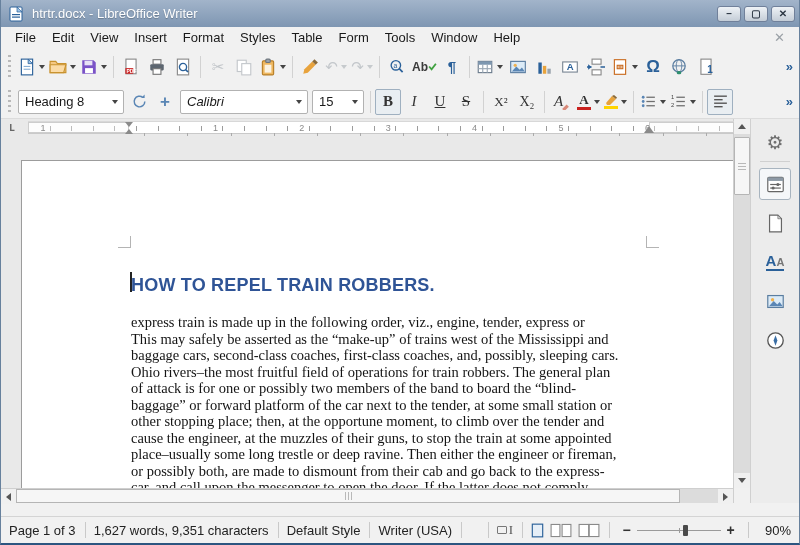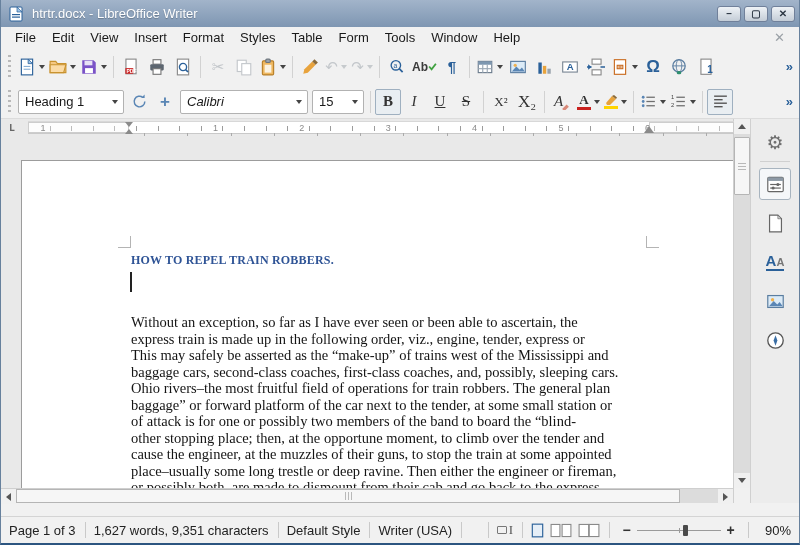--- a/index.html
+++ b/index.html
@@ -84,22 +84,22 @@
   .tabstops { position:absolute; left:101px; right:0; top:14px; height:3px;
     background:repeating-linear-gradient(to right, transparent 0 42.2px, #aaa 42.2px 43.2px); }
 
   
   .docarea { flex:1; position:relative; background:var(--canvas); overflow:hidden; }
   .page { position:absolute; left:20px; top:23px; width:713px; height:400px; background:#fff;
     border:1px solid #9c9c9c; border-bottom:none; overflow:hidden; }
   .corner { position:absolute; width:13px; height:12px; }
   .corner.cl { left:96px; top:75px; border-right:1px solid #b4b4b4; border-bottom:1px solid #b4b4b4; }
   .corner.cr { left:624px; top:75px; border-left:1px solid #b4b4b4; border-bottom:1px solid #b4b4b4; }
-  .heading { position:absolute; left:109px; top:92px; font-size:12px; font-weight:bold;
-    color:var(--heading_blue); font-family:Liberation Serif, serif; letter-spacing:.2px; white-space:nowrap; }
+  .heading { position:absolute; left:109px; top:114px; font-size:18px; font-weight:bold;
+    color:var(--heading_blue); font-family:Liberation Sans, sans-serif; letter-spacing:.2px; white-space:nowrap; }
   .caret { position:absolute; left:108px; top:111px; width:1.5px; height:20px; background:#222; }
   .bodytext { position:absolute; left:109px; top:153px; width:540px;
     font-family:"Liberation Serif", serif; font-size:14.5px; line-height:16.5px; color:#141414; }
   .bodytext div { white-space:nowrap; }
 
   
   .vscroll { width:17px; flex:0 0 17px; display:flex; flex-direction:column; background:#dcdcdc;
     border-left:1px solid #cfcfcf; }
   .sbtn { height:15px; flex:0 0 15px; background:#f0f0f0; display:flex; align-items:center; justify-content:center; }
   .vthumb { margin-top:3px; height:58px; background:#f6f6f6; border:1px solid #b5b5b5; border-radius:1px;
@@ -342,21 +342,21 @@
         </svg>
       <span style="font-size:10px;color:#2a6099;font-weight:bold;margin-left:-8px;margin-top:6px">1</span>
     </div>
     <span class="overflow" style="margin-left:auto">»</span>
   </div>
 
   <div class="toolbar fmt">
     <div class="grip"></div>
 
     <div class="combo style-c">
-      <span class="ctext">Heading 1</span>
+      <span class="ctext">Heading 8</span>
       <span class="cbtn">
           <span class="dd" style="margin:0"></span>
         </span>
     </div>
     <div class="tb">
       <svg width="17" height="17" viewBox="0 0 16 16">
           <path d="M13 8a5 5 0 1 1-1.8-3.8" fill="none" stroke="#5a86b5" stroke-width="1.4"></path>
           <path d="M12.8 1.5v3.2H9.6z" fill="#5a86b5"></path>
         </svg>
     </div>
@@ -378,21 +378,21 @@
     </div>
     <div class="tsep"></div>
 
     <div class="tb pressed fmt-btn" style="font-weight:bold">B</div>
     <div class="tb fmt-btn" style="font-style:italic">I</div>
     <div class="tb fmt-btn" style="text-decoration:underline">U</div>
     <div class="tb fmt-btn" style="text-decoration:line-through">S</div>
     <div class="tsep"></div>
 
     <div class="tb fmt-btn" style="font-size:13px">X²</div>
-    <div class="tb fmt-btn" style="font-size:17px">X₂</div>
+    <div class="tb fmt-btn" style="font-size:14px">X₂</div>
     <div class="tsep"></div>
 
     <div class="tb">
       <span class="fmt-btn" style="font-style:italic">A</span>
       <svg width="9" height="9" viewBox="0 0 8 8" style="margin-left:-2px;margin-top:8px">
           <path d="M1 7l4-4 2 2-4 4z" fill="#d98a7a"></path>
         </svg>
     </div>
     <div class="tb">
       <span class="colorbar">
@@ -467,27 +467,26 @@
         <div class="tabstops"></div>
       </div>
 
       <div class="docarea">
         <div class="page">
           <div class="corner cl"></div>
           <div class="corner cr"></div>
           <div class="caret"></div>
           <h1 class="heading">HOW TO REPEL TRAIN ROBBERS.</h1>
           <div class="bodytext" id="bodytext">
-              <div>Without an exception, so far as I have ever seen or been able to ascertain, the</div>
               <div>express train is made up in the following order, viz., engine, tender, express or</div>
               <div>This may safely be asserted as the “make-up” of trains west of the Mississippi and</div>
               <div>baggage cars, second-class coaches, first-class coaches, and, possibly, sleeping cars.</div>
               <div>Ohio rivers–the most fruitful field of operations for train robbers. The general plan</div>
+              <div>of attack is for one or possibly two members of the band to board the “blind-</div>
               <div>baggage” or forward platform of the car next to the tender, at some small station or</div>
-              <div>of attack is for one or possibly two members of the band to board the “blind-</div>
               <div>other stopping place; then, at the opportune moment, to climb over the tender and</div>
               <div>cause the engineer, at the muzzles of their guns, to stop the train at some appointed</div>
               <div>place–usually some long trestle or deep ravine. Then either the engineer or fireman,</div>
               <div>or possibly both, are made to dismount from their cab and go back to the express-</div>
               <div>car, and call upon the messenger to open the door. If the latter does not comply</div>
             </div>
         </div>
       </div>
 
       <div class="hscroll">

